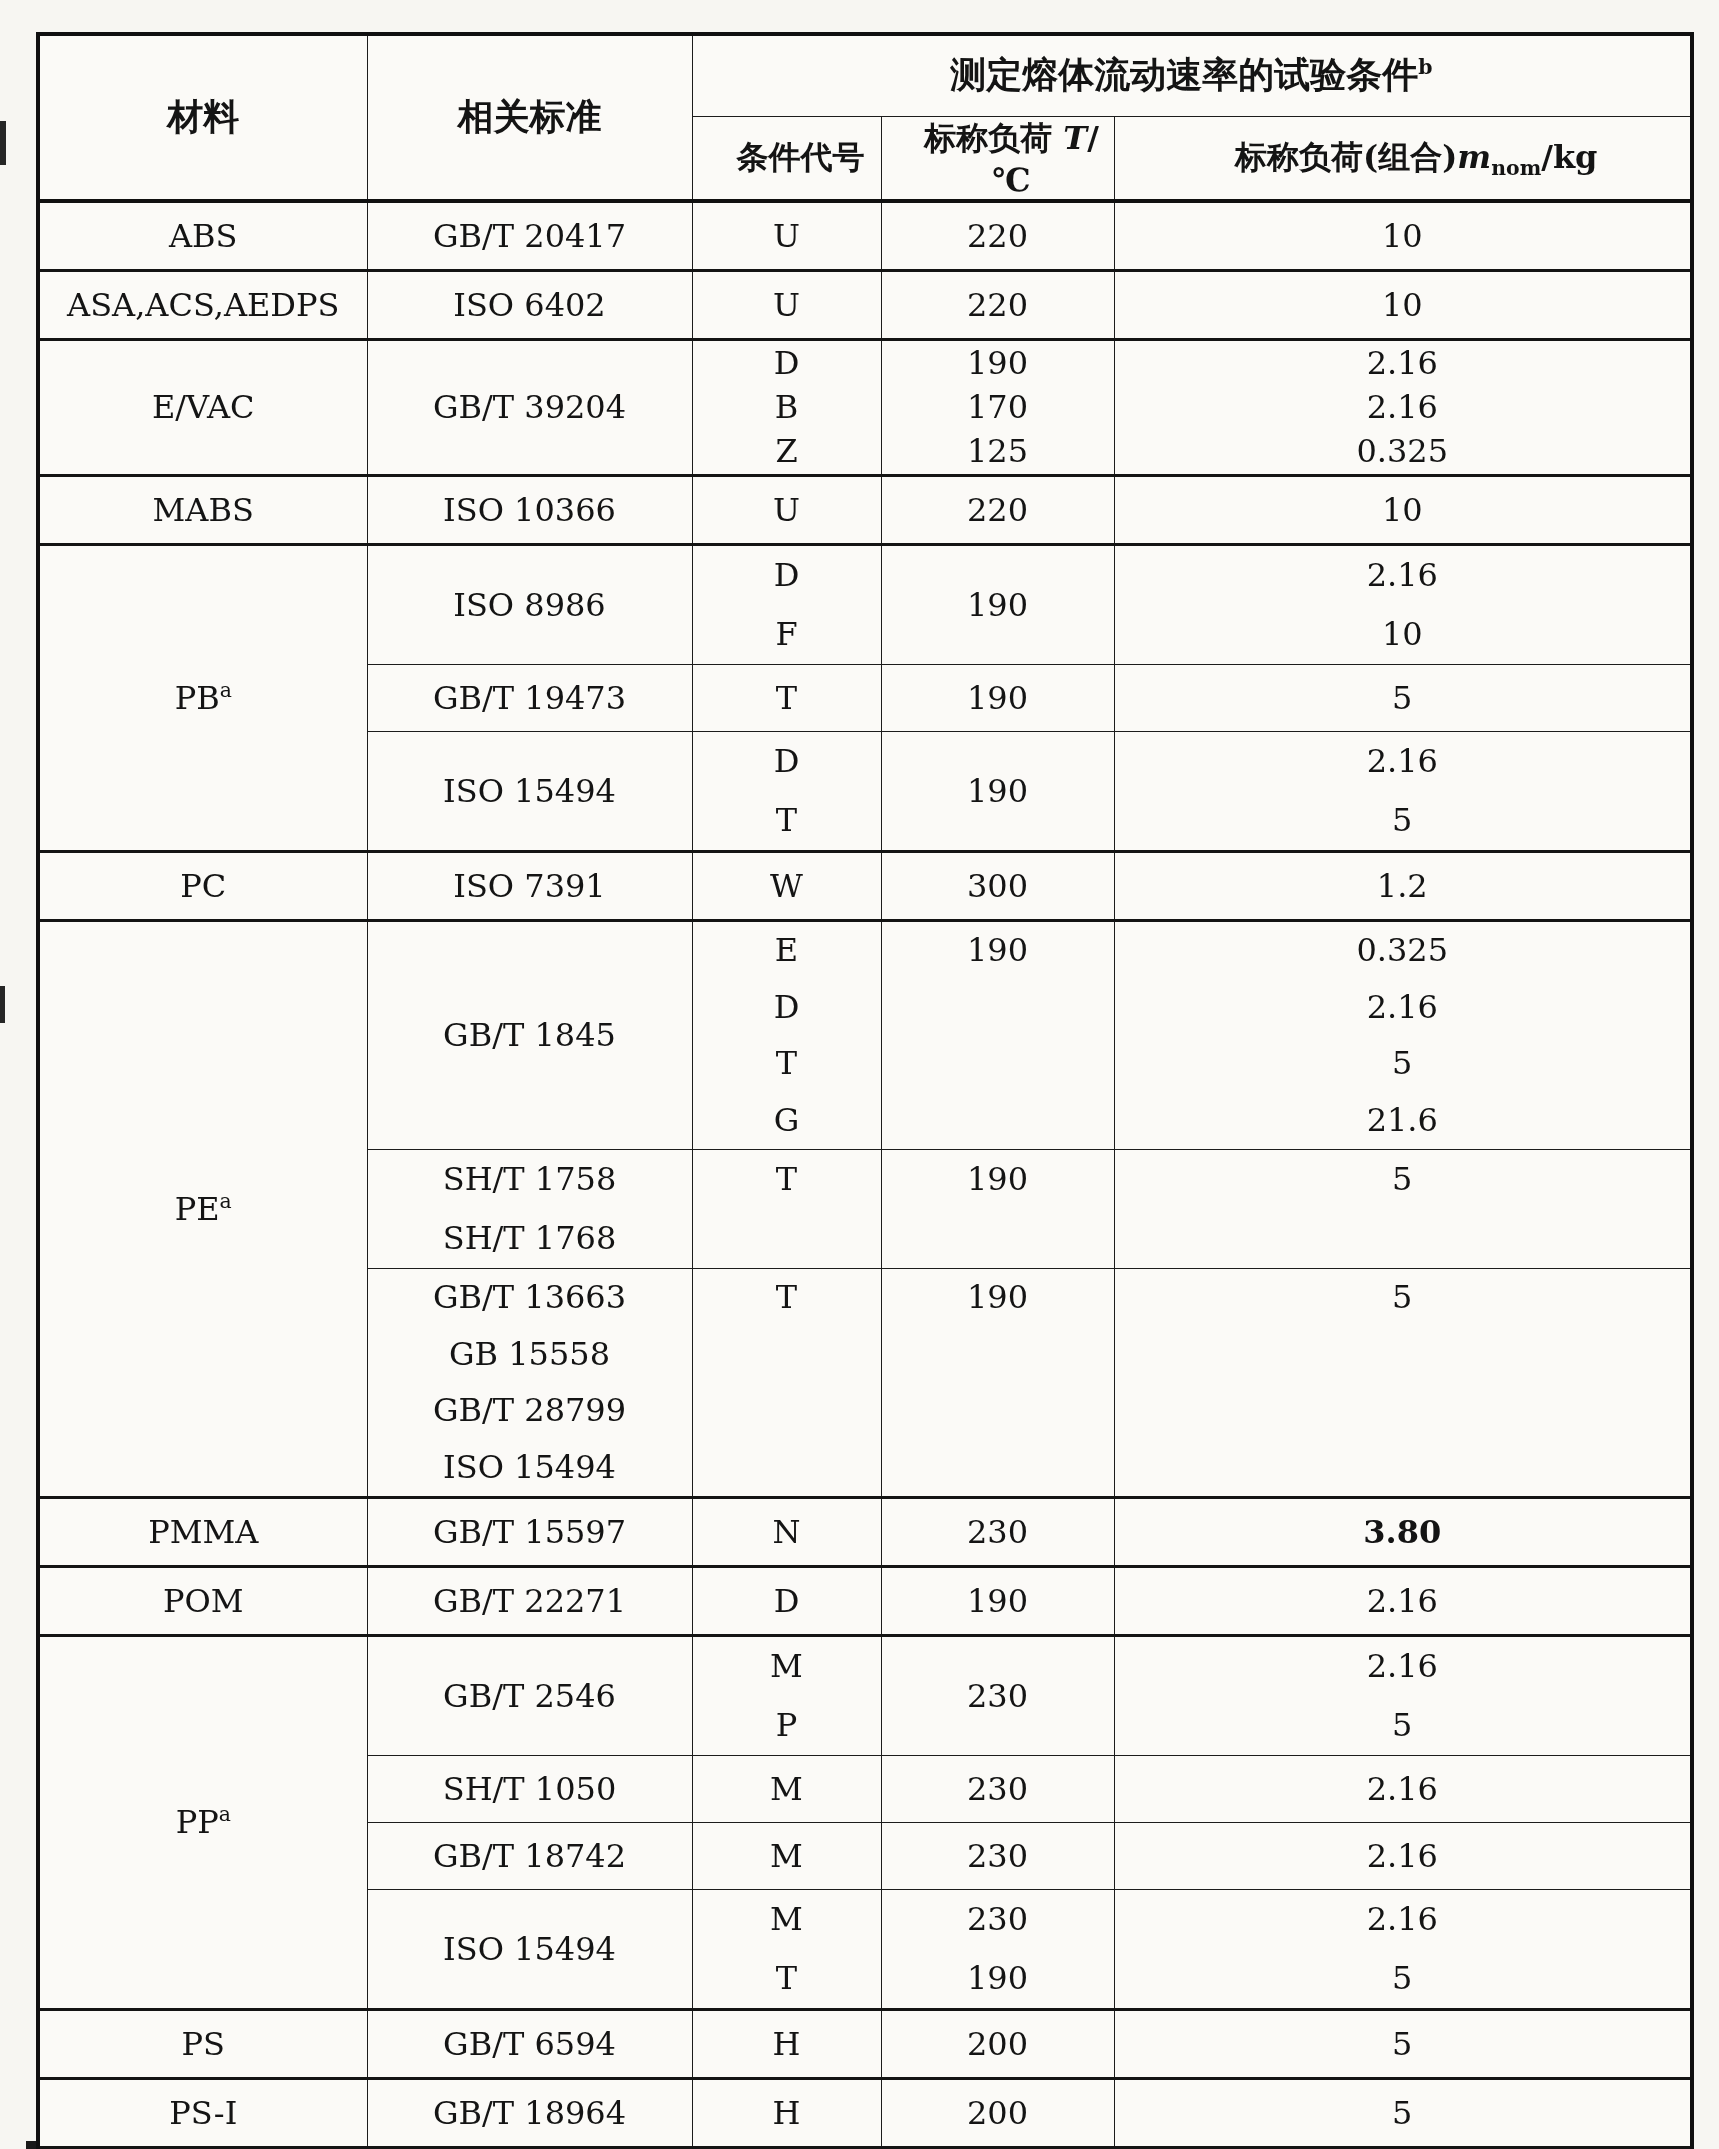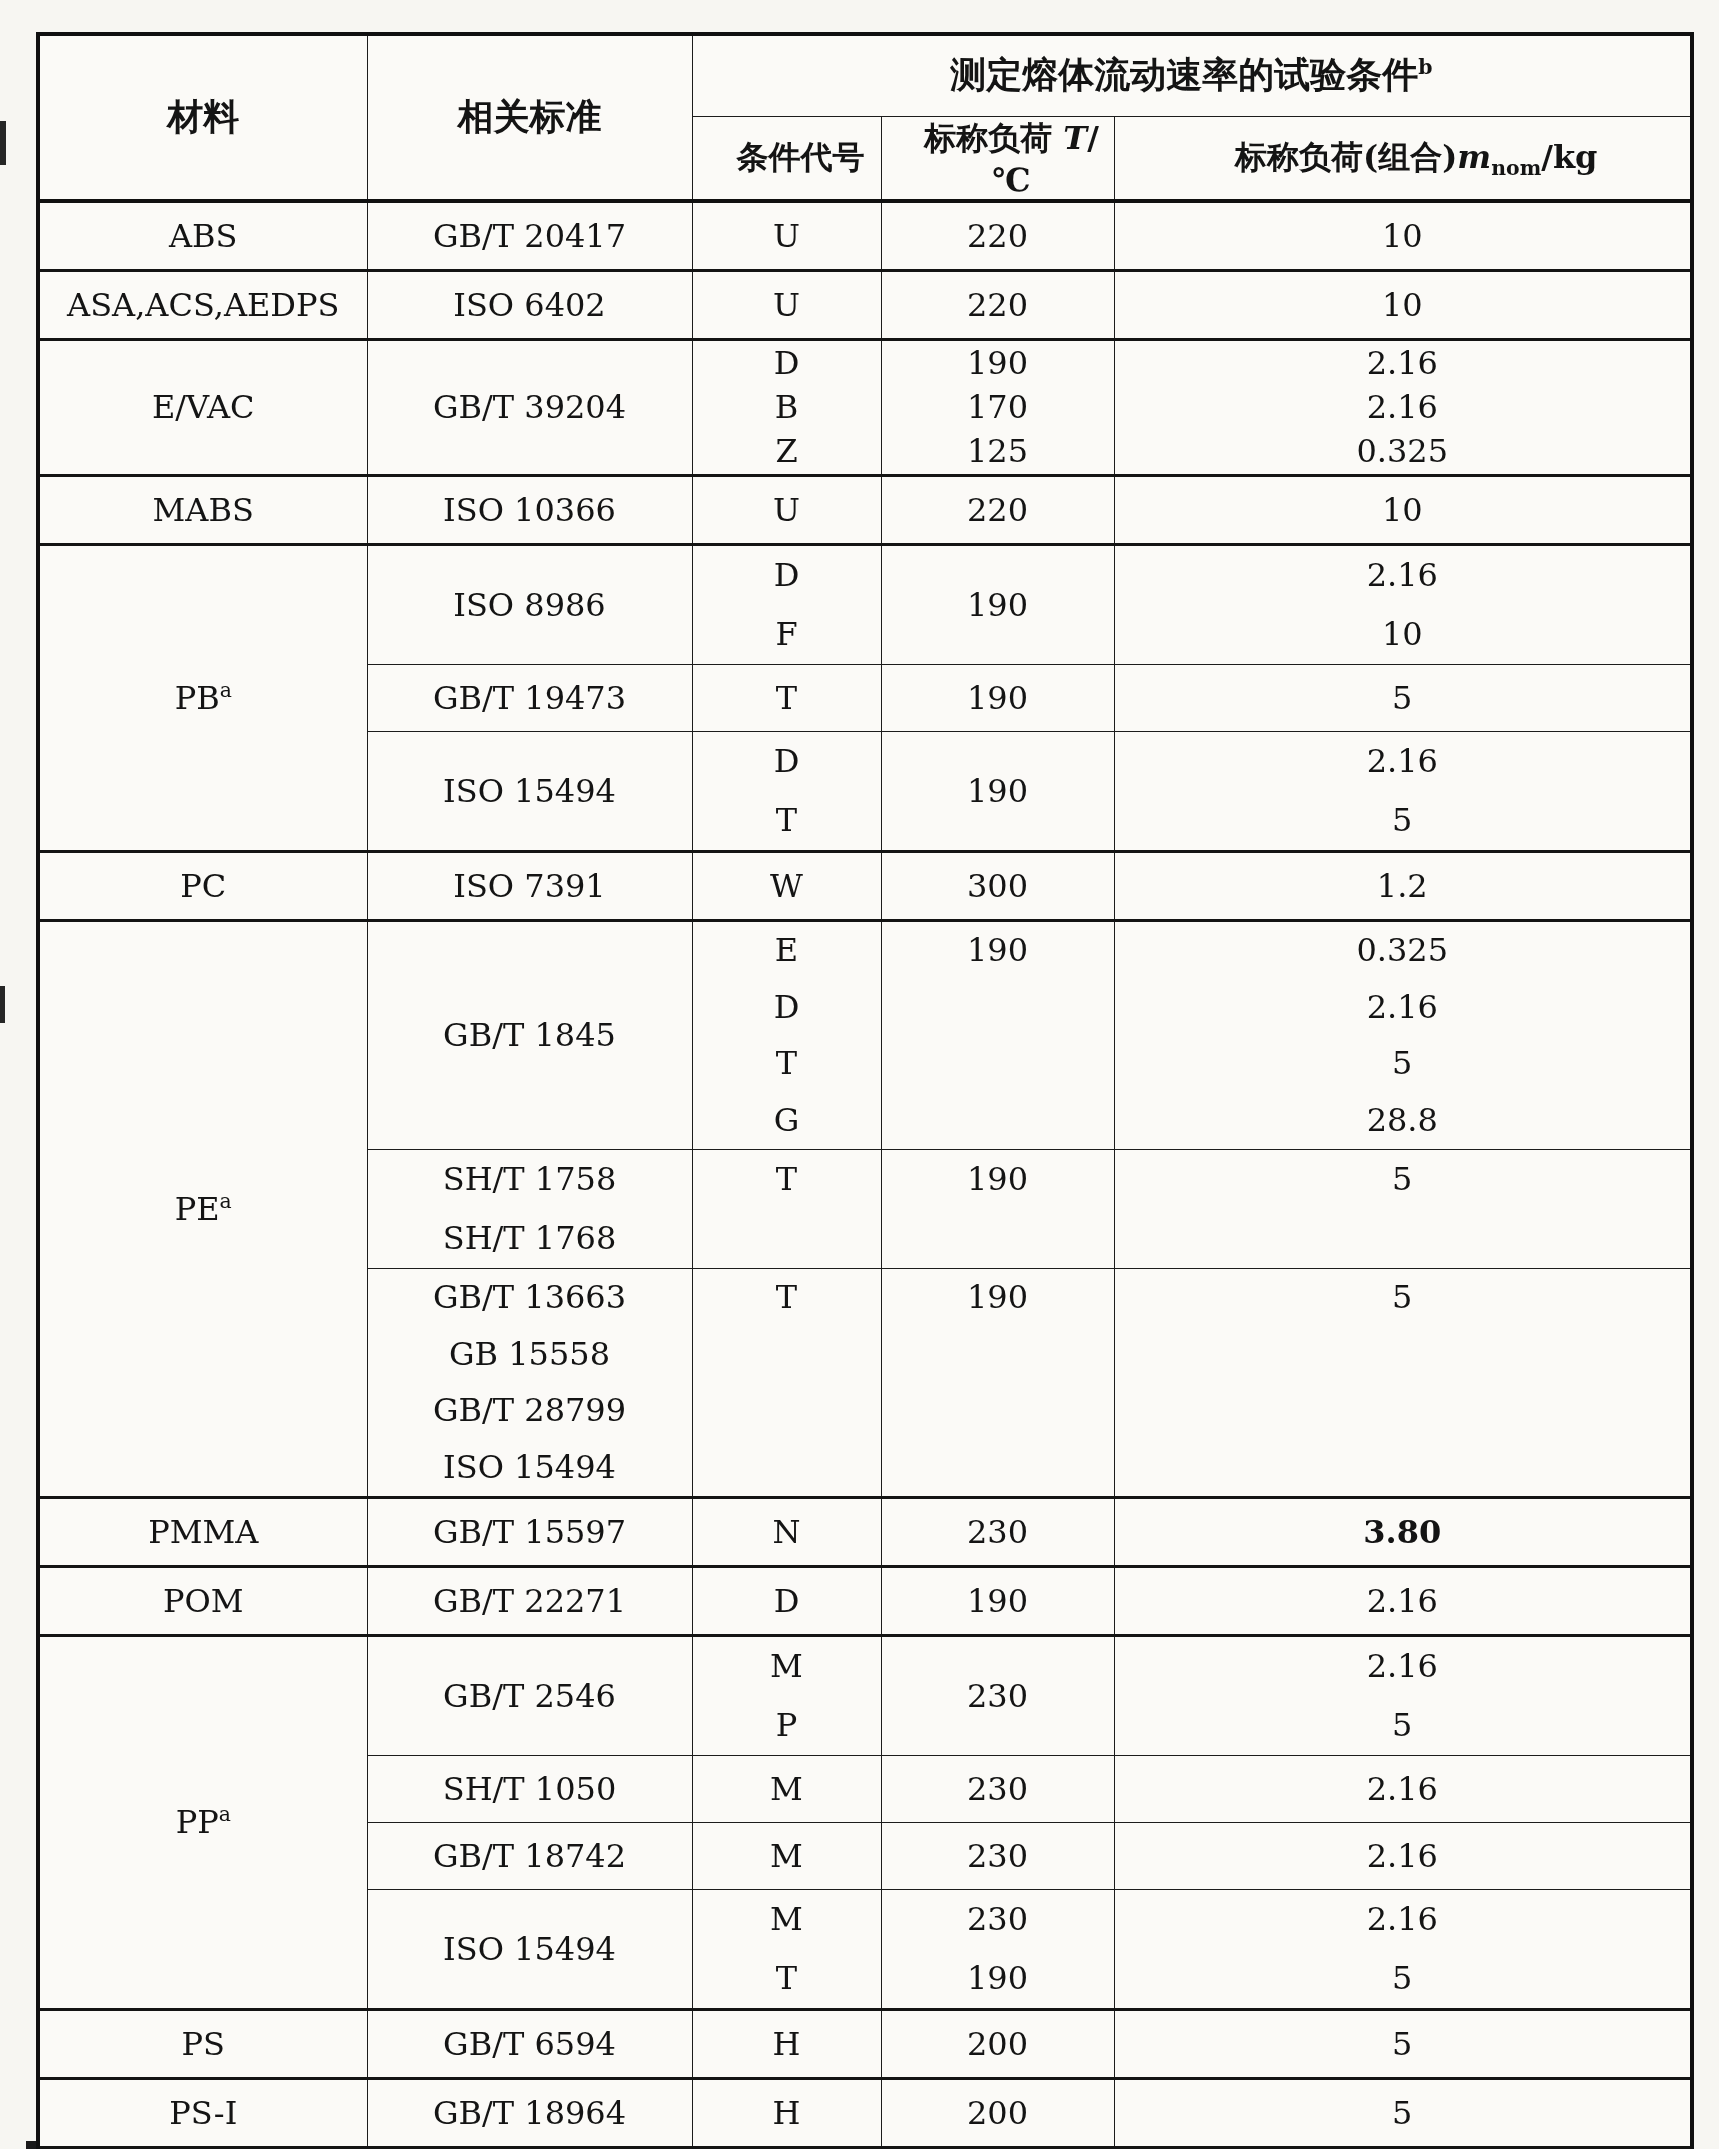--- a/index.html
+++ b/index.html
@@ -294,21 +294,21 @@
             <div class="line"></div>
             <div class="line"></div>
             <div class="line"></div>
           </div>
         </td>
         <td style="height: 227px;">
           <div class="cell" style="grid-template-rows: repeat(4, 1fr);">
             <div class="line">0.325</div>
             <div class="line">2.16</div>
             <div class="line">5</div>
-            <div class="line">28.8</div>
+            <div class="line">21.6</div>
           </div>
         </td>
       </tr>
       <tr>
         <td style="height: 118px;">
           <div class="cell" style="grid-template-rows: repeat(2, 1fr);">
             <div class="line">SH/T 1758</div>
             <div class="line">SH/T 1768</div>
           </div>
         </td>

